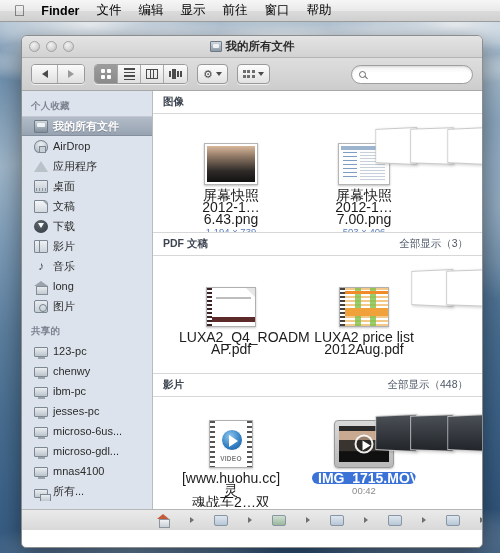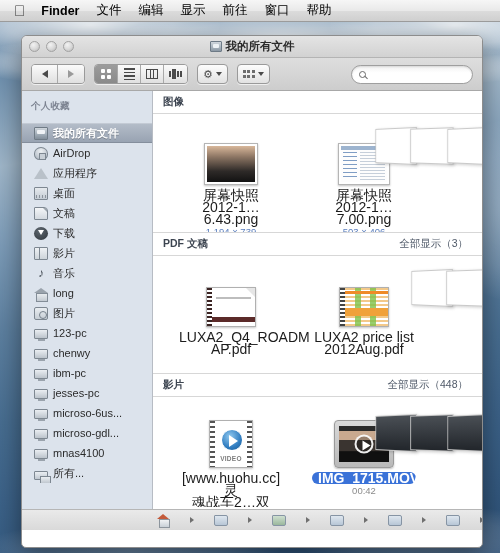--- a/index.html
+++ b/index.html
@@ -135,21 +135,21 @@
   #sidebar {
     width:131px; flex:none;
     background:#dce3ec;
     border-right:1px solid #b7bcc4;
     padding-top:6px;
     overflow:hidden;
     font-size:11px;
   }
   .sb-head {
     font-size:9.5px; font-weight:bold; color:#7b8290;
-    padding:3px 0 10px 9px; letter-spacing:.2px;
+    padding:3px 0 3px 9px; letter-spacing:.2px;
   }
   .sb-item {
     height:20px; display:flex; align-items:center; gap:5px;
     padding-left:12px; color:#2b2b2b; font-size:11px;
     white-space:nowrap; overflow:hidden;
   }
   .sb-item.sel {
     background:linear-gradient(180deg,#b3bcc8 0%,#98a3b2 100%);
     border-top:1px solid #c3cad4; border-bottom:1px solid #848e9c;
     color:#fff; font-weight:bold; height:20px;
@@ -415,20 +415,21 @@
       </div>
       <div class="sb-item">
         <span class="sbi ic-home"></span>
         <span>long</span>
       </div>
       <div class="sb-item">
         <span class="sbi ic-pics"></span>
         <span>图片</span>
       </div>
 
+      <div class="sb-head" style="margin-top:6px">共享的</div>
 
       <div class="sb-item">
         <span class="sbi ic-pc"></span>
         <span>123-pc</span>
       </div>
       <div class="sb-item">
         <span class="sbi ic-pc"></span>
         <span>chenwy</span>
       </div>
       <div class="sb-item">

